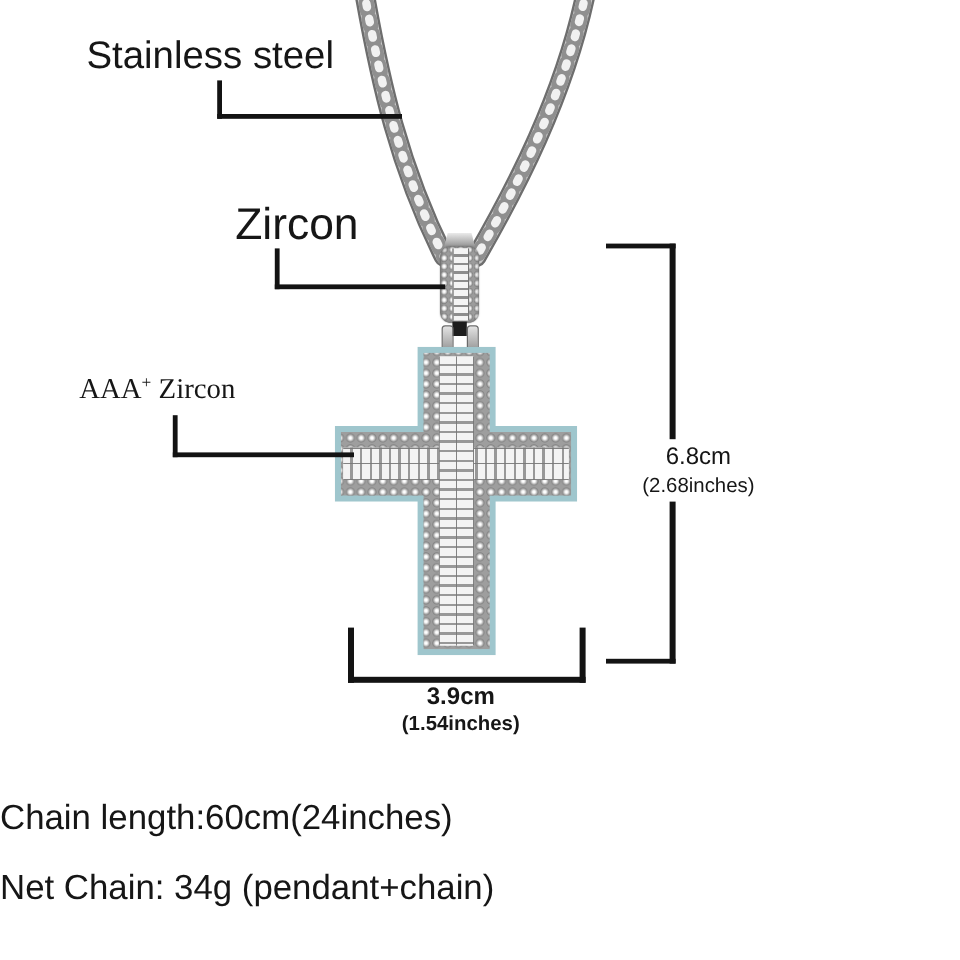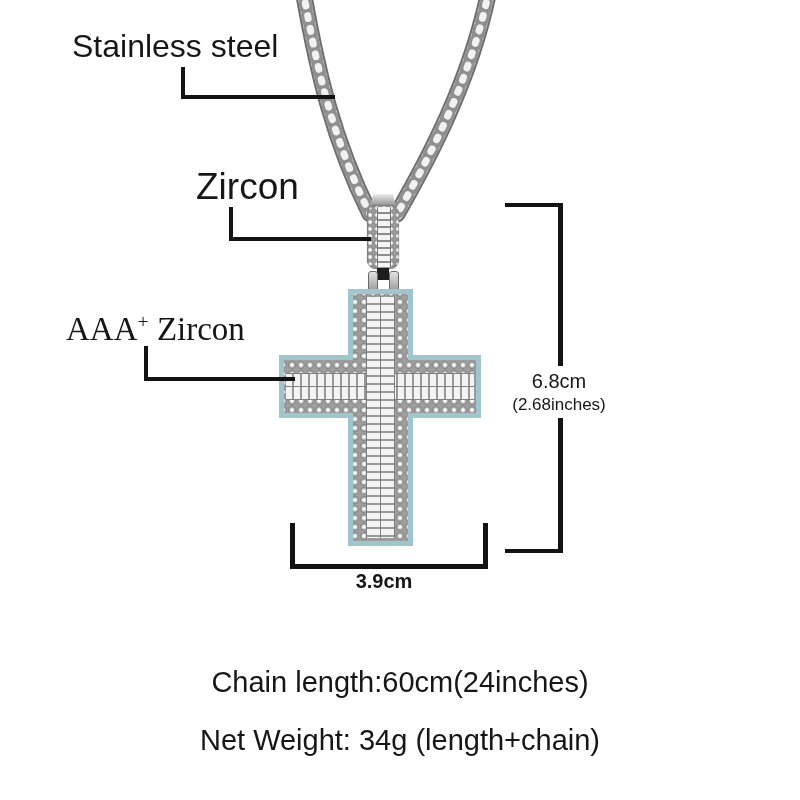--- a/index.html
+++ b/index.html
@@ -5,38 +5,38 @@
   html,body{margin:0;padding:0;background:#ffffff;}
   .canvas{
     position:relative;width:671px;height:800px;background:#ffffff;overflow:hidden;
     font-family:"Liberation Sans",sans-serif;color:#161616;
   }
   .abs{position:absolute;}
   
   .callout-label{white-space:nowrap;line-height:1;color:#161616;}
   .label-steel{left:72px;top:30px;font-size:32px;}
   .label-brass{left:196px;top:168px;font-size:37px;}
-  .label-zircon{left:66px;top:312px;font-size:33px;font-family:"Liberation Serif",serif;}
+  .label-zircon{left:66px;top:312px;font-size:24px;font-family:"Liberation Serif",serif;}
   .label-zircon sup{font-size:60%;vertical-align:super;}
   
   .leader{border-left:4px solid #131313;border-bottom:4px solid #131313;}
   .lead-steel{left:181px;top:67px;width:150px;height:28px;}
   .lead-brass{left:229px;top:207px;width:138px;height:30px;}
   .lead-zircon{left:144px;top:346px;width:147px;height:31px;}
   
   .v-bracket{left:505px;top:203px;width:53px;height:342px;
     border-top:4px solid #131313;border-right:5px solid #131313;border-bottom:4px solid #131313;}
-  .v-dim{left:493px;top:366px;width:132px;text-align:center;background:#ffffff;padding:3px 0;line-height:1.25;}
+  .v-dim{left:516px;top:366px;width:132px;text-align:center;background:#ffffff;padding:3px 0;line-height:1.25;}
   .h-bracket{left:290px;top:523px;width:188px;height:41px;
     border-left:5px solid #131313;border-right:5px solid #131313;border-bottom:5px solid #131313;}
   .h-dim{left:290px;top:569px;width:188px;text-align:center;line-height:1.2;font-weight:bold;}
   .dim-cm{font-size:20px;}
   .dim-in{font-size:17px;}
   
-  .spec-line{left:0;width:800px;text-align:center;font-size:29px;line-height:1.15;}
+  .spec-line{left:0;width:800px;font-size:29px;line-height:1.15;}
   .spec-chain{top:666px;}
   .spec-weight{top:724px;}
   
   .bail-cap{left:370px;top:194px;width:26px;height:12px;
     background:linear-gradient(#ececec,#8f8f8f);
     clip-path:polygon(12% 0,88% 0,100% 100%,0 100%);}
   .bail-barrel{left:367px;top:205px;width:32px;height:64px;border-radius:9px;
     background-color:#9c9c9c;
     background-image:radial-gradient(circle at 3px 3px,#ffffff 1px,#c4c4c4 2px,#828282 3px,rgba(0,0,0,0) 3.6px);
     background-size:7px 7px;
@@ -112,18 +112,19 @@
 
   <div class="abs v-bracket"></div>
   <div class="abs v-dim">
     <div class="dim-cm">6.8cm</div>
     <div class="dim-in">(2.68inches)</div>
   </div>
 
   <div class="abs h-bracket"></div>
   <div class="abs h-dim">
     <div class="dim-cm">3.9cm</div>
+    <div class="dim-in">(1.54inches)</div>
   </div>
 
   <div class="abs spec-line spec-chain">Chain length:60cm(24inches)</div>
-  <div class="abs spec-line spec-weight">Net Weight: 34g (length+chain)</div>
+  <div class="abs spec-line spec-weight">Net Chain: 34g (pendant+chain)</div>
 
 </div>
 
 </body></html>

